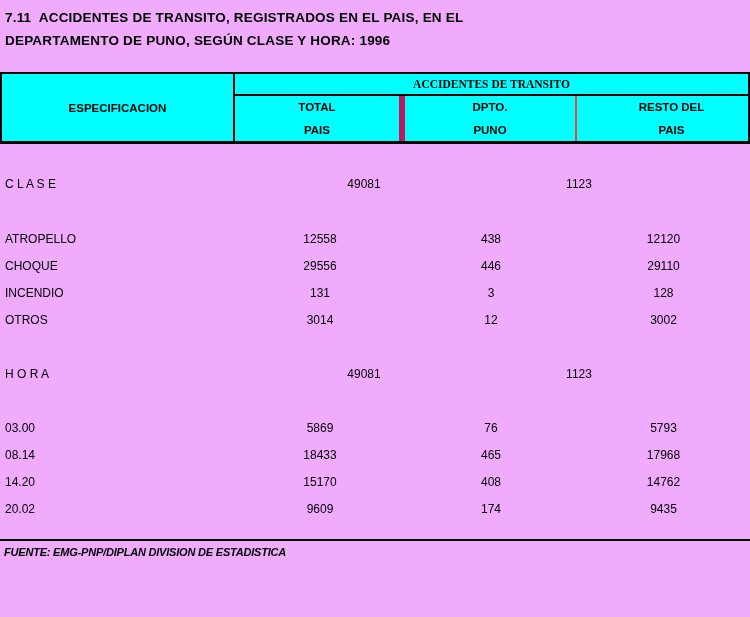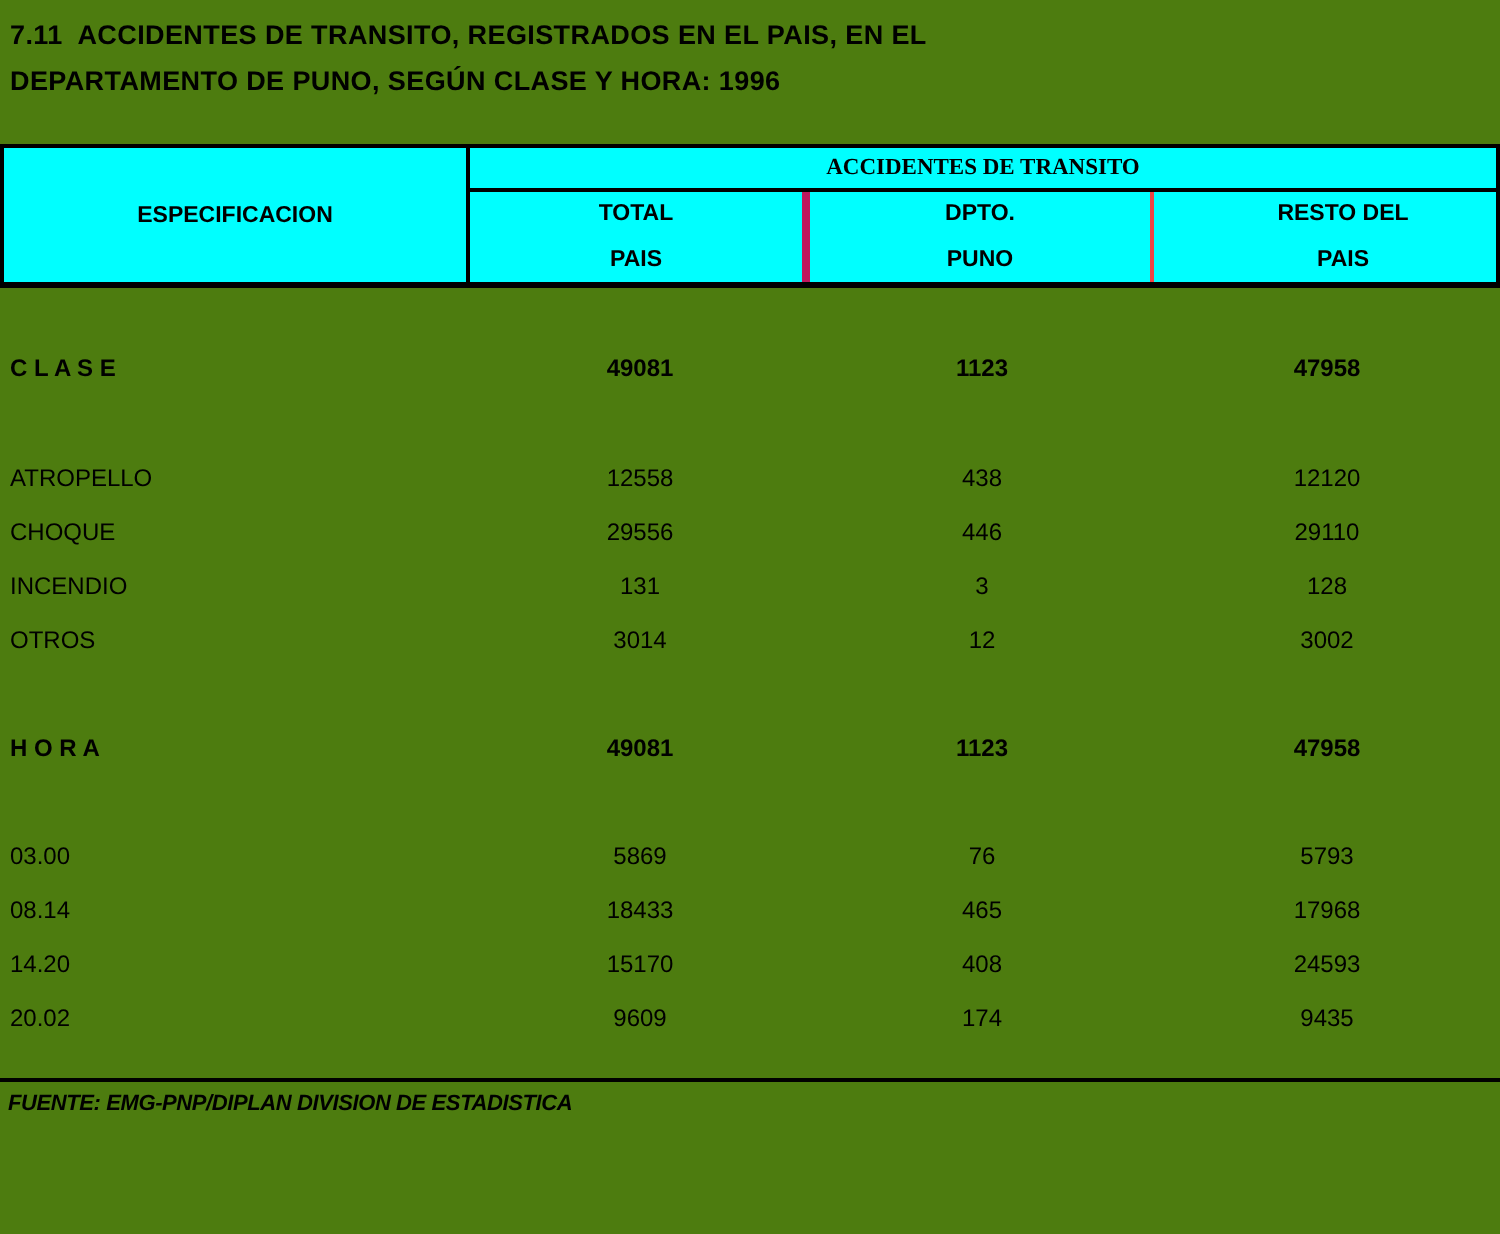--- a/index.html
+++ b/index.html
@@ -1,21 +1,21 @@
 <!DOCTYPE html>
 <html><head>
 <meta charset="utf-8">
 <style>
   * { margin: 0; padding: 0; box-sizing: border-box; }
   html, body { background: #ffffff; }
   .page {
     position: relative;
     width: 750px;
     height: 617px;
-    background: #4d7c0f;
+    background: #f0abfc;
     color: #000000;
     font-family: "Liberation Sans", sans-serif;
     overflow: hidden;
   }
   
   .title-block { padding: 6px 0 0 5px; }
   .title-line {
     font-size: 13.5px;
     font-weight: bold;
     line-height: 23px;
@@ -54,35 +54,35 @@
     font-family: Liberation Serif, serif;
   }
   .th-sub {
     grid-row: 2;
     display: flex;
     flex-direction: column;
     align-items: center;
     justify-content: center;
   }
   .th-sub .sub-line { line-height: 22.5px; }
-  .th-total { grid-column: 2; border-right: 4px solid #be185d; }
+  .th-total { grid-column: 2; border-right: 6px solid #be185d; }
   .th-dpto  { grid-column: 3; border-right: 2px solid #ef4444; }
   .th-resto { grid-column: 4; padding-left: 18px; }
   
   .tbody { padding-top: 26px; }
   .row {
     display: grid;
     grid-template-columns: 235px 170px 172px 173px;
     height: 27px;
     align-items: center;
     font-size: 12px;
   }
   .row .label { padding-left: 5px; white-space: pre; }
   .row .num { text-align: center; }
-  .section-row { font-weight: bold; }
+  .section-row { font-weight: normal; gap: 44px; }
   .spacer-28 { height: 28px; }
   .spacer-27 { height: 27px; }
   
   .footer-rule {
     margin-top: 17px;
     width: 750px;
     border-top: 2px solid #000000;
   }
   .source-line {
     margin-top: 5px;
@@ -183,21 +183,21 @@
       <div class="label">08.14</div>
       <div class="num">18433</div>
       <div class="num">465</div>
       <div class="num">17968</div>
     </div>
 
     <div class="row">
       <div class="label">14.20</div>
       <div class="num">15170</div>
       <div class="num">408</div>
-      <div class="num">24593</div>
+      <div class="num">14762</div>
     </div>
 
     <div class="row">
       <div class="label">20.02</div>
       <div class="num">9609</div>
       <div class="num">174</div>
       <div class="num">9435</div>
     </div>
 
   </div>

